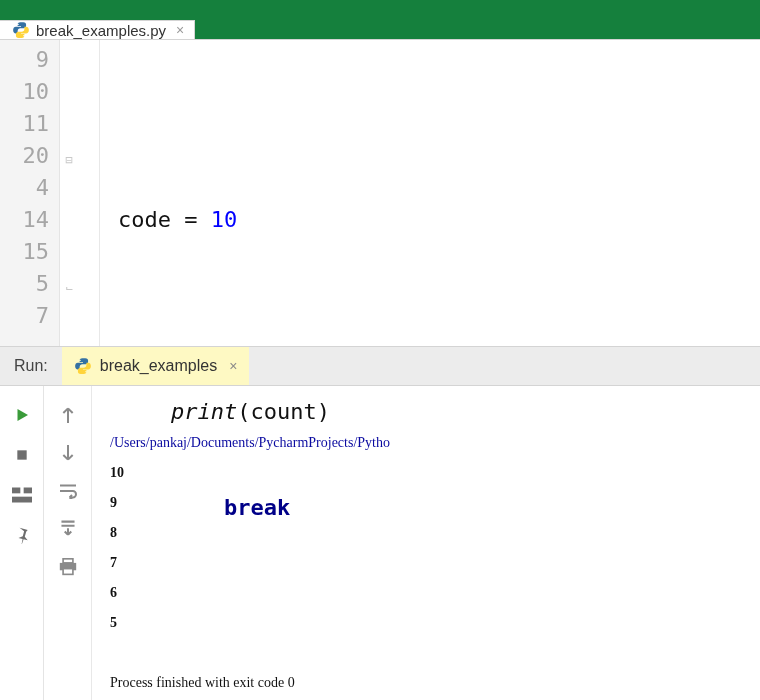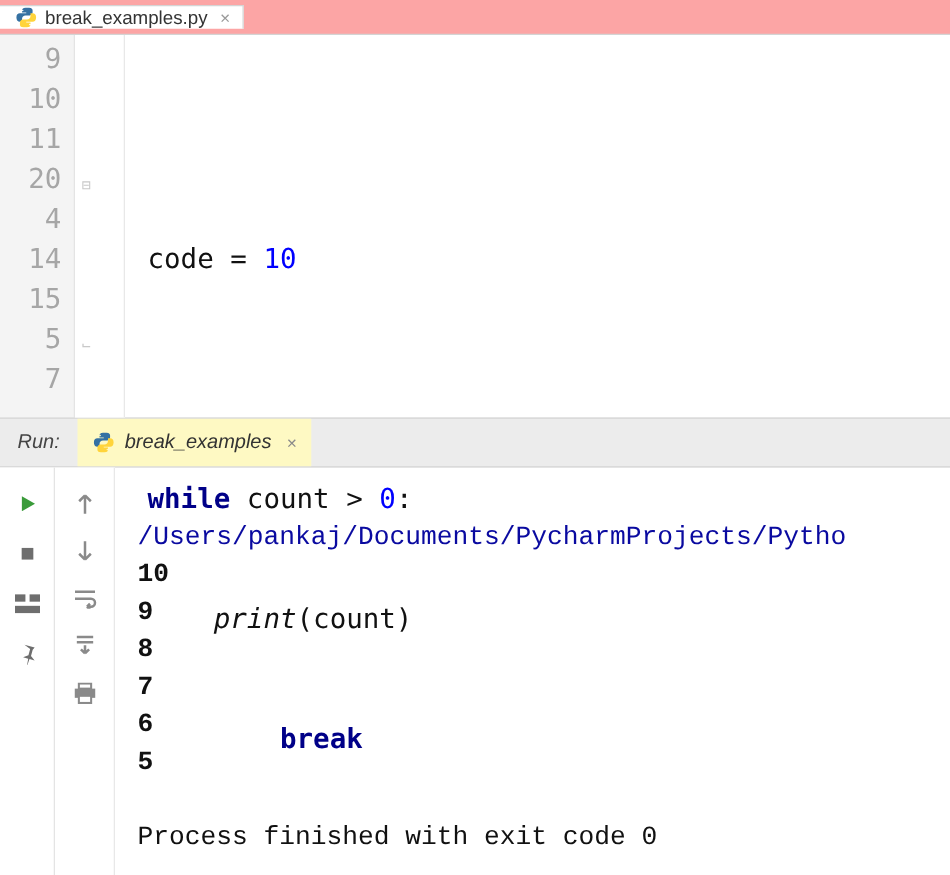--- a/index.html
+++ b/index.html
@@ -8,23 +8,23 @@
     background: #fff;
     width: 760px;
     height: 700px;
     overflow: hidden;
     display: flex;
     flex-direction: column;
   }
   
   .tab-bar {
     display: flex;
-    align-items: center;
-    height: 28px;
-    background: #fca5a5;
+    align-items: flex-end;
+    height: 40px;
+    background: #15803d;
     border-bottom: 1px solid #d4d4d4;
   }
   .file-tab {
     display: flex;
     align-items: center;
     gap: 6px;
     background: #fff;
     border-top: 1px solid #d4d4d4;
     border-right: 1px solid #d4d4d4;
     padding: 0 10px 0 12px;
@@ -82,21 +82,20 @@
   .fn { font-style: italic; color: #111; }
   
   .run-header {
     display: flex;
     align-items: center;
     height: 40px;
     background: #ececec;
     border-top: 1px solid #d4d4d4;
     border-bottom: 1px solid #d4d4d4;
     font-size: 16px;
-    font-style: italic;
   }
   .run-label {
     padding: 0 14px;
     color: #444;
   }
   .run-tab {
     display: flex;
     align-items: center;
     gap: 8px;
     background: #fef9c3;
@@ -141,22 +140,22 @@
   }
   .nav-col .nav-btn {
     width: 26px; height: 26px;
     display: flex; align-items: center; justify-content: center;
     color: #8a8a8a;
     cursor: pointer;
   }
   .console {
     flex: 1;
     padding: 12px 0 12px 18px;
-    font-family: Liberation Mono, monospace;
-    font-size: 21px;
+    font-family: Liberation Serif, serif;
+    font-size: 14px;
     line-height: 30px;
     white-space: pre;
     overflow: hidden;
   }
   .c-path { color: #0a0aa0; }
   .c-out { color: #111; font-weight: bold; }
   .c-msg { color: #111; }
 </style>
 </head>
 <body>
@@ -187,21 +186,20 @@
     <div>7</div>
   </div>
   <div class="fold-col">
     <span class="fold-mark" style="top:104px;">⊟</span>
     <span class="fold-mark" style="top:232px;">⌙</span>
   </div>
   <div class="code-col">
     <div class="code-line"></div>
     <div class="code-line"><span>code = </span><span class="num">10</span></div>
     <div class="code-line"></div>
-    <div class="code-line"><span class="kw">while</span><span> count &gt; </span><span class="num">0</span><span>:</span></div>
     <div class="code-line"><span>    </span><span class="fn">print</span><span>(count)</span></div>
     <div class="code-line"><span>        </span><span class="kw">break</span></div>
     
     
   </div>
 </div>
 
 <div class="run-header">
   <div class="run-label">Run:</div>
   <div class="run-tab">

